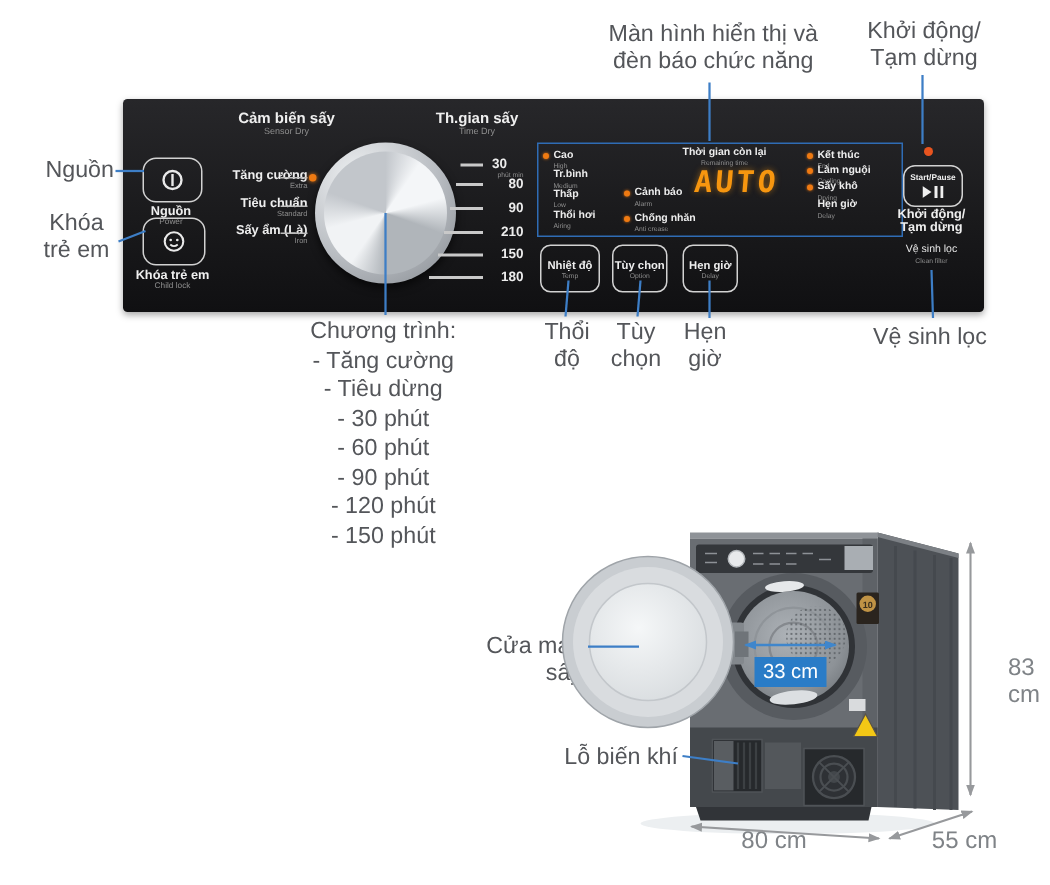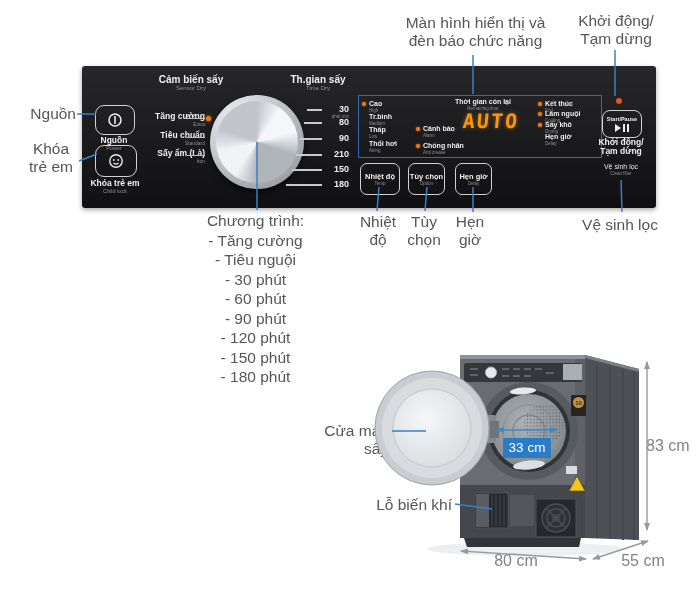--- a/index.html
+++ b/index.html
@@ -104,21 +104,21 @@
     <div class="knob-ring">
       <div class="knob-face"></div>
     </div>
 
     <div class="phead" style="left:196px;top:8px;width:80px;">
       <div>Th.gian sấy</div>
       <div class="pbtn-sub">Time Dry</div>
     </div>
 
     <div class="tick-line" style="left:225px;top:43px;width:15px;"></div>
-    <div class="tick-num" style="left:243px;top:38px;">30</div>
+    <div class="tick-num" style="left:232px;top:38px;">30</div>
     <div class="tick-unit" style="left:243px;top:48px;">phút min</div>
     <div class="tick-line" style="left:222px;top:56px;width:18px;"></div>
     <div class="tick-num" style="left:243px;top:51px;">80</div>
     <div class="tick-line" style="left:218px;top:72px;width:22px;"></div>
     <div class="tick-num" style="left:243px;top:67px;">90</div>
     <div class="tick-line" style="left:214px;top:88px;width:26px;"></div>
     <div class="tick-num" style="left:243px;top:83px;">210</div>
     <div class="tick-line" style="left:210px;top:103px;width:30px;"></div>
     <div class="tick-num" style="left:243px;top:98px;">150</div>
     <div class="tick-line" style="left:204px;top:118px;width:36px;"></div>
@@ -224,31 +224,30 @@
   </div>
   <div class="callout right" style="left:22px;top:105px;width:54px;">Nguồn</div>
   <div class="callout center" style="left:20px;top:140px;width:62px;">
     <div>Khóa</div>
       <div>trẻ em</div>
   </div>
 
   <div class="callout" style="left:178px;top:211px;">
     <div class="prog-line" style="line-height:19.5px;">Chương trình:</div>
     <div class="prog-line" style="line-height:19.5px;">- Tăng cường</div>
-    <div class="prog-line" style="line-height:19.5px;">- Tiêu nguội</div>
+    <div class="prog-line" style="line-height:19.5px;">- Tiêu dừng</div>
     <div class="prog-line" style="line-height:19.5px;">- 30 phút</div>
     <div class="prog-line" style="line-height:19.5px;">- 60 phút</div>
     <div class="prog-line" style="line-height:19.5px;">- 90 phút</div>
     <div class="prog-line" style="line-height:19.5px;">- 120 phút</div>
     <div class="prog-line" style="line-height:19.5px;">- 150 phút</div>
-    <div class="prog-line" style="line-height:19.5px;">- 180 phút</div>
   </div>
 
   <div class="callout center" style="left:353px;top:213px;width:50px;">
-    <div>Nhiệt</div>
+    <div>Thổi</div>
       <div>độ</div>
   </div>
   <div class="callout center" style="left:399px;top:213px;width:50px;">
     <div>Tùy</div>
       <div>chọn</div>
   </div>
   <div class="callout center" style="left:445px;top:213px;width:50px;">
     <div>Hẹn</div>
       <div>giờ</div>
   </div>
@@ -321,21 +320,21 @@
 
     <g>
       <rect x="122" y="80" width="14" height="28" rx="2" fill="#83888d"></rect>
       <rect x="130" y="86" width="9" height="17" fill="#6f7479"></rect>
       <circle cx="72" cy="93" r="57" fill="#c9cdd1" stroke="#9fa4a9"></circle>
       <circle cx="72" cy="93" r="50" fill="#d9dcdf"></circle>
       <circle cx="72" cy="93" r="39" fill="url(#doorGrad)" stroke="#c3c7cb"></circle>
     </g>
   </svg>
 
-  <div class="dim-label" style="left:646px;top:437px;">83 cm</div>
+  <div class="dim-label" style="left:672px;top:437px;">83 cm</div>
   <div class="dim-label center" style="left:486px;top:552px;width:60px;">80 cm</div>
   <div class="dim-label center" style="left:612px;top:552px;width:62px;">55 cm</div>
   <div id="badge-33">33 cm</div>
 
   <svg id="overlay">
     <defs>
       <marker id="mg" markerWidth="9" markerHeight="8" refX="7" refY="3" orient="auto-start-reverse" markerUnits="userSpaceOnUse">
         <path d="M0,0 L8,3 L0,6 z" fill="#97999c"></path>
       </marker>
       <marker id="mb" markerWidth="9" markerHeight="8" refX="7" refY="3" orient="auto-start-reverse" markerUnits="userSpaceOnUse">

